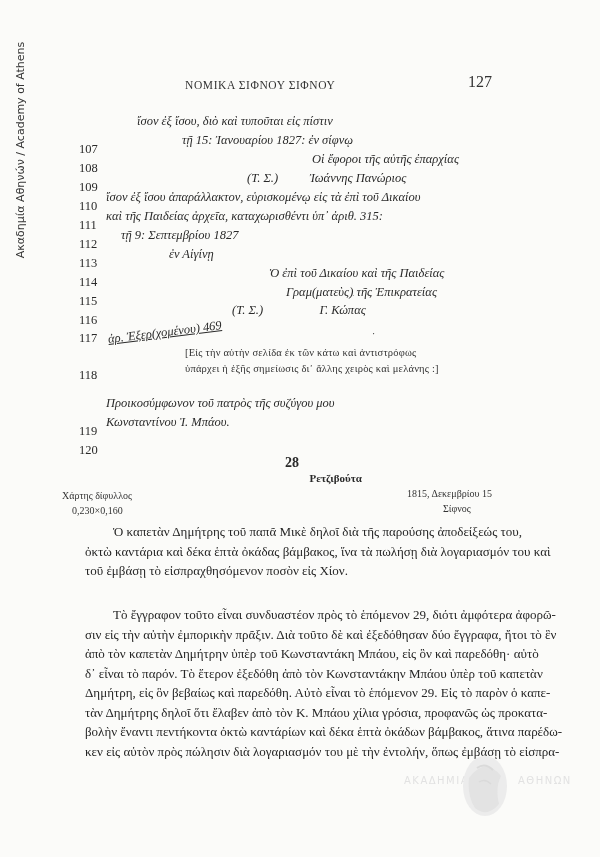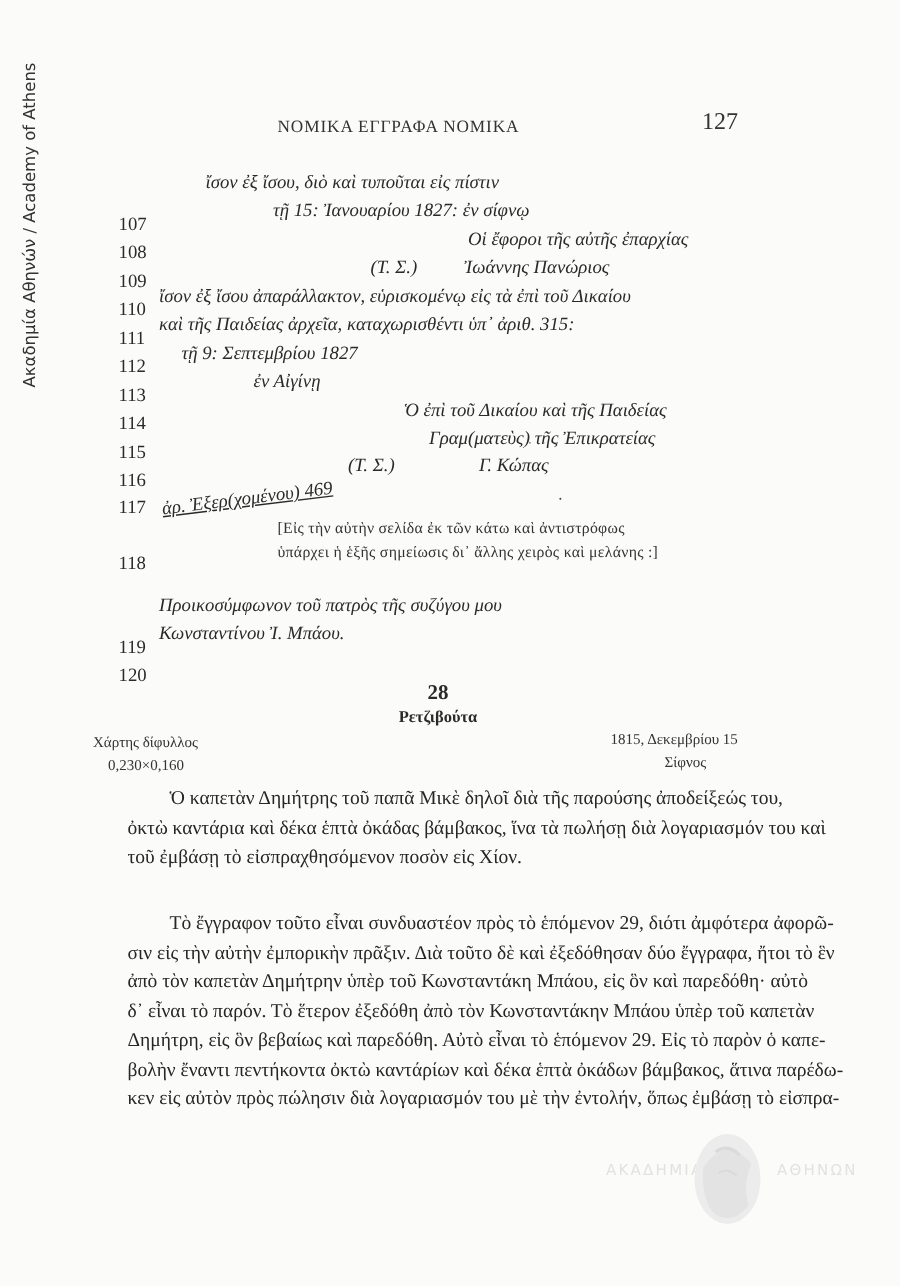--- a/index.html
+++ b/index.html
@@ -35,21 +35,21 @@
     position: absolute; left: 185px; font-family: "Liberation Serif", serif;
     font-size: 10.5px; color: #333; white-space: nowrap; letter-spacing: 0.2px;
   }
   .dots { position: absolute; left: 352px; top: 291px; font-size: 8px; letter-spacing: 2px; color: #666; }
   .stray-dot { position: absolute; left: 372px; top: 328px; font-size: 10px; color: #444; }
   .doc-number {
     position: absolute; top: 455px; left: 272px; width: 40px; text-align: center;
     font-family: "Liberation Serif", serif; font-weight: bold; font-size: 14px;
   }
   .doc-title {
-    position: absolute; top: 472px; left: 222px; width: 140px; text-align: center;
+    position: absolute; top: 472px; left: 222px; width: 140px; text-align: right;
     font-family: "Liberation Serif", serif; font-weight: bold; font-size: 11px;
   }
   .meta { position: absolute; font-family: "Liberation Serif", serif; font-size: 10px; color: #333; white-space: nowrap; }
   .para {
     position: absolute; left: 85px; width: 472px;
     font-family: "Liberation Serif", serif; font-size: 13px; line-height: 19.5px;
     text-align: justify; text-align-last: left; color: #262626;
   }
   .para .pline { display: block; white-space: nowrap; }
   .para .indent { padding-left: 28px; }
@@ -61,21 +61,21 @@
     font-size: 10px; letter-spacing: 1.5px; color: #e2e2e2;
   }
   .academy-left { left: 404px; }
   .academy-right { left: 518px; }
 </style>
 </head>
 <body>
 
 <div class="watermark-side">Ακαδημία Αθηνών / Academy of Athens</div>
 
-<div class="running-head">ΝΟΜΙΚΑ ΕΓΓΡΑΦΑ ΝΟΜΙΚΑ</div>
+<div class="running-head">ΝΟΜΙΚΑ ΣΙΦΝΟΥ ΣΙΦΝΟΥ</div>
 <div class="page-number">127</div>
 
 <div>
   <div class="line" style="top:114px">
     <span class="lnum">107</span>
     <span class="ltext" style="left:58px">ἴσον ἐξ ἴσου, διὸ καὶ τυποῦται εἰς πίστιν</span>
   </div>
   <div class="line" style="top:133px">
     <span class="lnum">108</span>
     <span class="ltext" style="left:103px">τῇ 15: Ἰανουαρίου 1827: ἐν σίφνῳ</span>
@@ -152,20 +152,21 @@
   <span class="pline">ὀκτὼ καντάρια καὶ δέκα ἑπτὰ ὀκάδας βάμβακος, ἵνα τὰ πωλήσῃ διὰ λογαριασμόν του καὶ</span>
   <span class="pline">τοῦ ἐμβάσῃ τὸ εἰσπραχθησόμενον ποσὸν εἰς Χίον.</span>
 </div>
 
 <div class="para" style="top:605px">
   <span class="pline indent">Τὸ ἔγγραφον τοῦτο εἶναι συνδυαστέον πρὸς τὸ ἑπόμενον 29, διότι ἀμφότερα ἀφορῶ-</span>
   <span class="pline">σιν εἰς τὴν αὐτὴν ἐμπορικὴν πρᾶξιν. Διὰ τοῦτο δὲ καὶ ἐξεδόθησαν δύο ἔγγραφα, ἤτοι τὸ ἓν</span>
   <span class="pline">ἀπὸ τὸν καπετὰν Δημήτρην ὑπὲρ τοῦ Κωνσταντάκη Μπάου, εἰς ὃν καὶ παρεδόθη· αὐτὸ</span>
   <span class="pline">δ᾽ εἶναι τὸ παρόν. Τὸ ἕτερον ἐξεδόθη ἀπὸ τὸν Κωνσταντάκην Μπάου ὑπὲρ τοῦ καπετὰν</span>
   <span class="pline">Δημήτρη, εἰς ὃν βεβαίως καὶ παρεδόθη. Αὐτὸ εἶναι τὸ ἑπόμενον 29. Εἰς τὸ παρὸν ὁ καπε-</span>
+  <span class="pline">τὰν Δημήτρης δηλοῖ ὅτι ἔλαβεν ἀπὸ τὸν Κ. Μπάου χίλια γρόσια, προφανῶς ὡς προκατα-</span>
   <span class="pline">βολὴν ἔναντι πεντήκοντα ὀκτὼ καντάρίων καὶ δέκα ἑπτὰ ὀκάδων βάμβακος, ἅτινα παρέδω-</span>
   <span class="pline">κεν εἰς αὐτὸν πρὸς πώλησιν διὰ λογαριασμόν του μὲ τὴν ἐντολήν, ὅπως ἐμβάσῃ τὸ εἰσπρα-</span>
 </div>
 
 <div class="academy-left">ΑΚΑΔΗΜΙΑ</div>
 <svg class="academy-mark" viewBox="0 0 60 80">
   <ellipse cx="30" cy="38" rx="22" ry="30" fill="#ececec"></ellipse>
   <path d="M14 30 Q30 8 46 28 Q40 40 44 56 Q32 70 20 60 Q12 48 14 30 Z" fill="#e3e3e3"></path>
   <path d="M22 20 Q30 14 38 22" stroke="#dadada" stroke-width="2" fill="none"></path>
   <path d="M24 34 Q30 30 36 36" stroke="#dadada" stroke-width="1.5" fill="none"></path>

